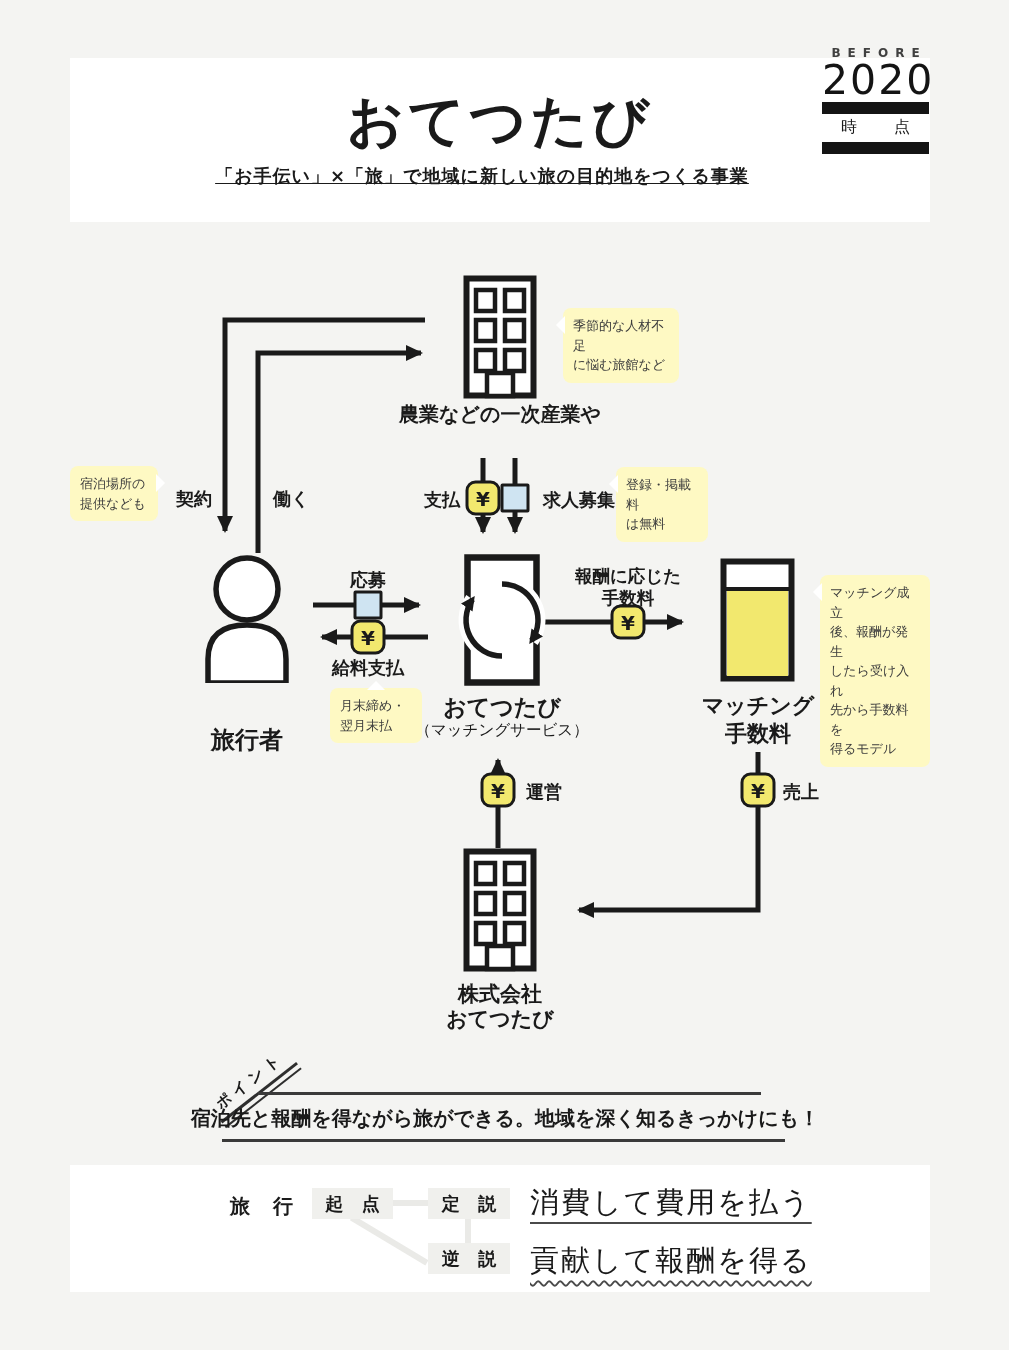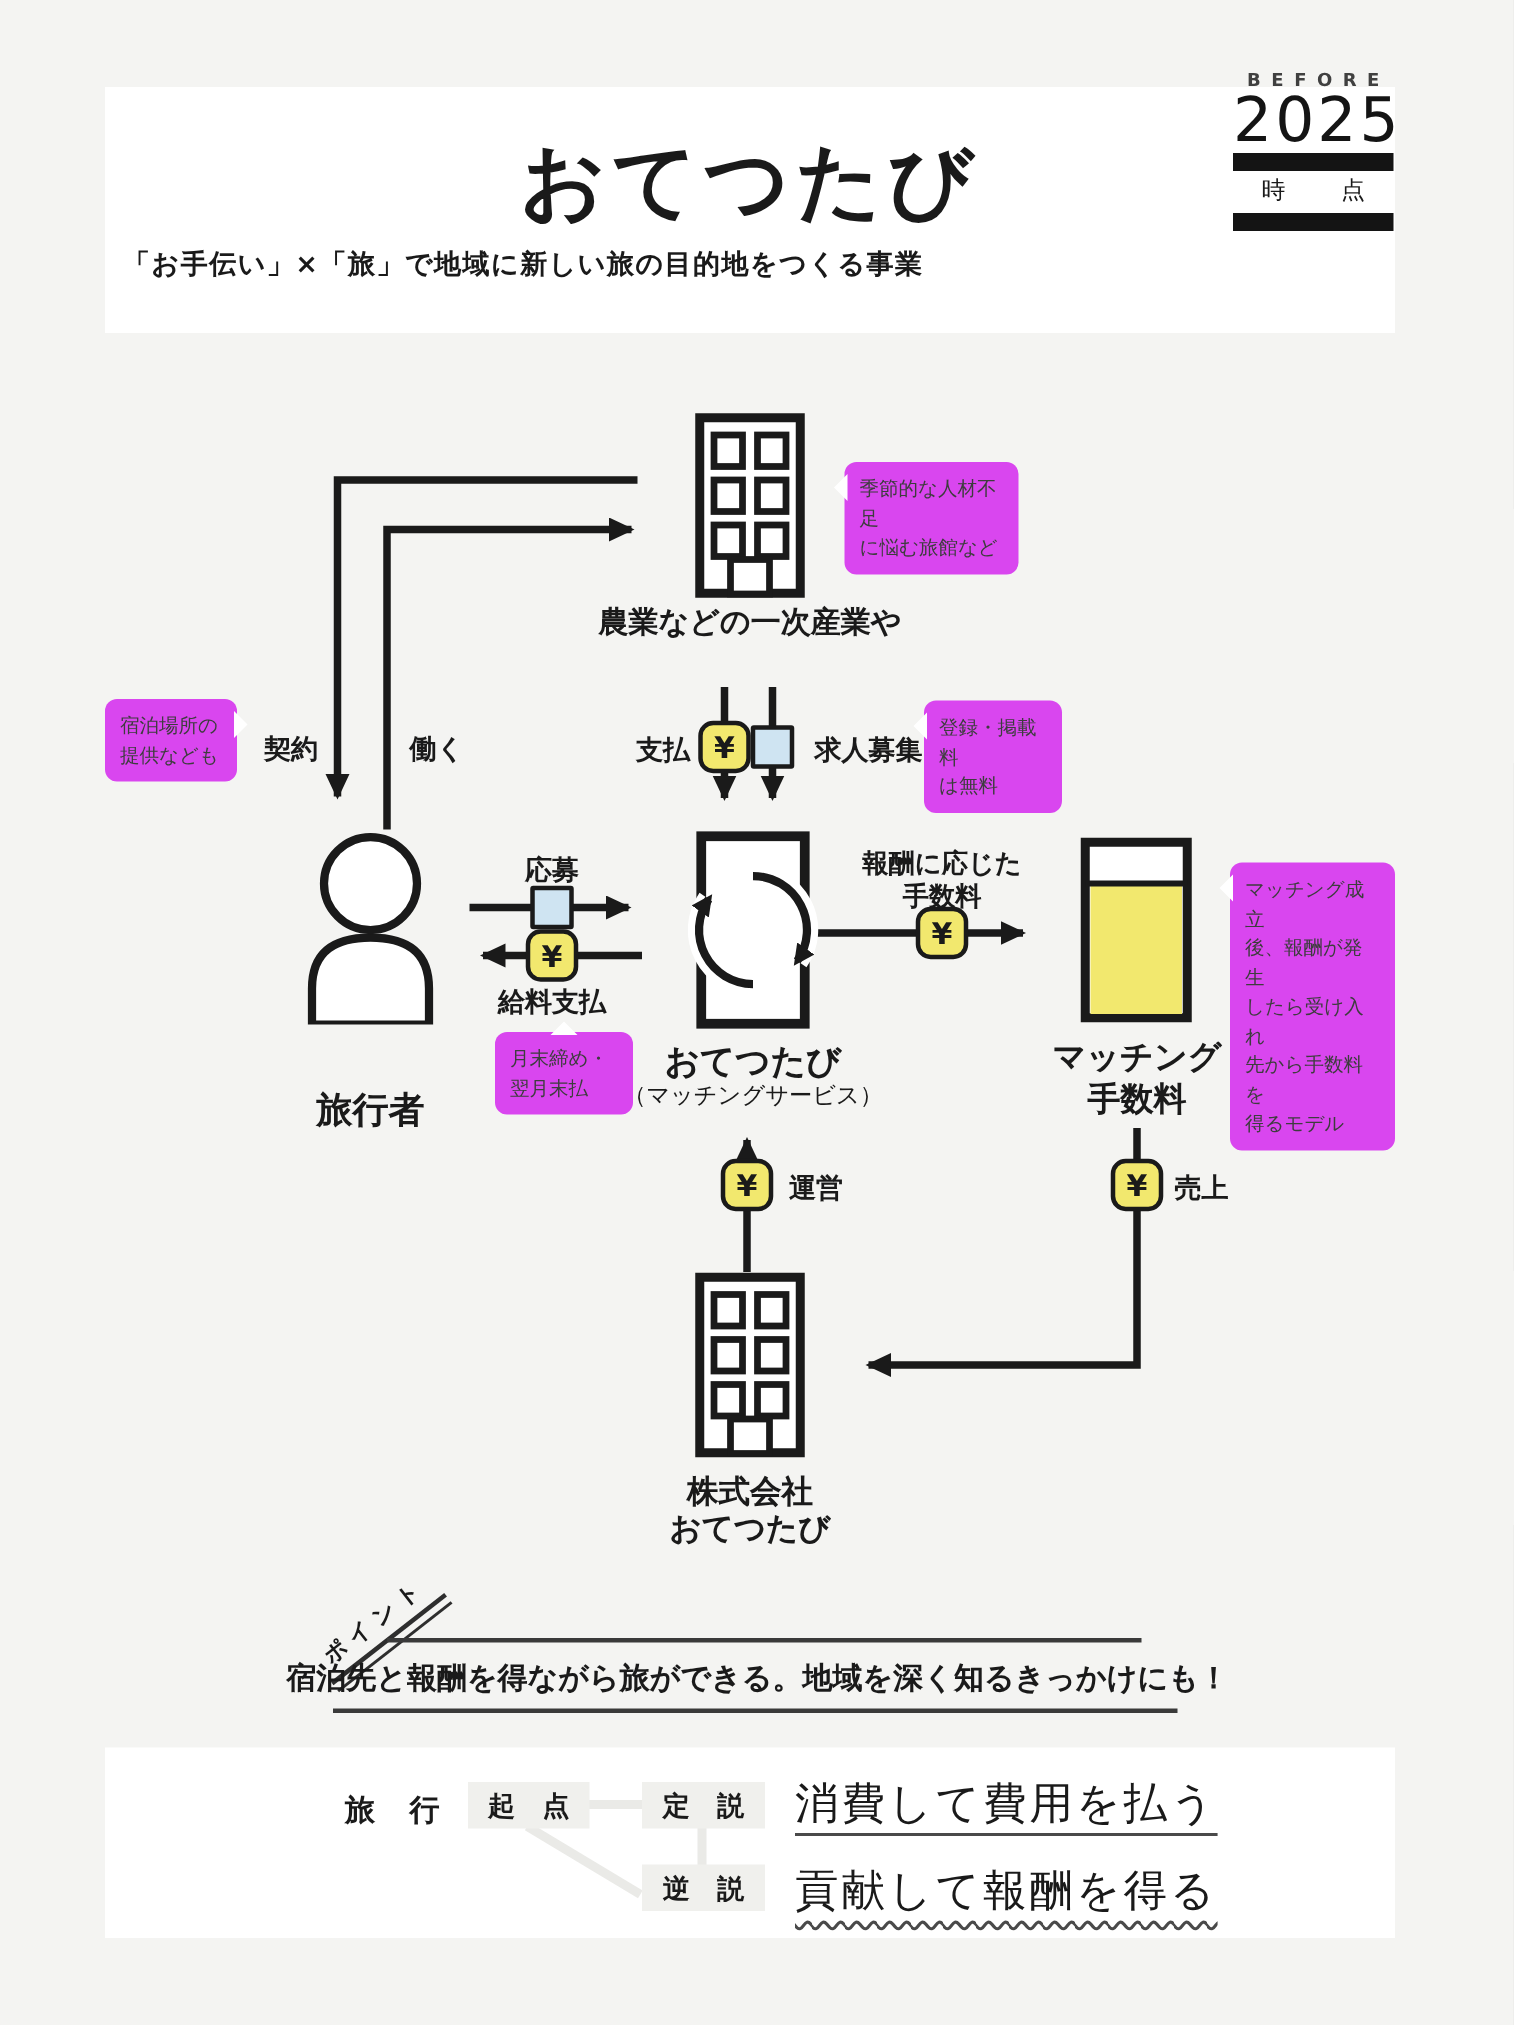--- a/index.html
+++ b/index.html
@@ -4,32 +4,32 @@
 <style>
   * { margin:0; padding:0; box-sizing:border-box; }
   html,body { background:#e9e9e7; }
   body { font-family:"DejaVu Sans","Liberation Sans",sans-serif; }
   .page { position:relative; width:1009px; height:1350px; background:#f4f4f2; overflow:hidden; margin:0 auto; color:#1a1a1a; }
   .abs { position:absolute; }
 
   
   .header-box { left:70px; top:58px; width:860px; height:164px; background:#fff; }
   .title { left:70px; top:84px; width:860px; text-align:center; font-size:56px; font-weight:bold; letter-spacing:4px; }
-  .subtitle { left:82px; top:164px; width:860px; text-align:left; font-size:18px; font-weight:bold; letter-spacing:1px; }
+  .subtitle { left:52px; top:164px; width:860px; text-align:center; font-size:18px; font-weight:bold; letter-spacing:1px;text-decoration:underline; }
 
   
   .badge { left:822px; top:46px; width:107px; text-align:center; }
   .badge .before { color:#404040; font-size:12px; font-weight:bold; letter-spacing:7px; padding-left:7px; }
   .badge .year { font-size:41px; line-height:40px; letter-spacing:2px; color:#141414; }
   .badge .bar { height:12px; background:#141414; margin-top:2px; }
   .badge .period { font-size:16px; font-weight:normal; letter-spacing:16px; padding-left:16px; line-height:26px; }
 
   
-  .callout { background:#d946ef; border-radius:8px; padding:8px 10px; font-size:13px; line-height:1.5;
-             color:#3d3d3d; white-space:pre-line;font-family:Liberation Serif, serif; }
+  .callout { background:#fef9c3; border-radius:8px; padding:8px 10px; font-size:13px; line-height:1.5;
+             color:#3d3d3d; white-space:pre-line; }
   .callout::before { content:""; position:absolute; width:0; height:0; border:9px solid transparent; }
   .pt-l::before { left:-16px; border-right-color:#fff; }
   .pt-r::before { right:-16px; border-left-color:#fff; }
   .pt-t::before { top:-16px; left:50%; margin-left:-9px; border-bottom-color:#fff; }
 
   
   .elabel { font-size:18px; font-weight:bold; white-space:nowrap; }
   .nlabel { font-weight:bold; text-align:center; }
 
   
@@ -61,21 +61,21 @@
 <body>
 
 <div class="page">
 
   <div class="abs header-box"></div>
   <div class="abs title">おてつたび</div>
   <div class="abs subtitle">「お手伝い」×「旅」で地域に新しい旅の目的地をつくる事業</div>
 
   <div class="abs badge">
     <div class="before">BEFORE</div>
-    <div class="year">2025</div>
+    <div class="year">2020</div>
     <div class="bar"></div>
     <div class="period">時 点</div>
     <div class="bar"></div>
   </div>
 
   <svg class="abs" style="left:0;top:0;" width="1009" height="1350">
     <defs>
       <marker id="ah" markerUnits="userSpaceOnUse" markerWidth="20" markerHeight="18" refX="15" refY="8" orient="auto">
         <path d="M0,0 L17,8 L0,16 Z" fill="#1a1a1a"></path>
       </marker>

